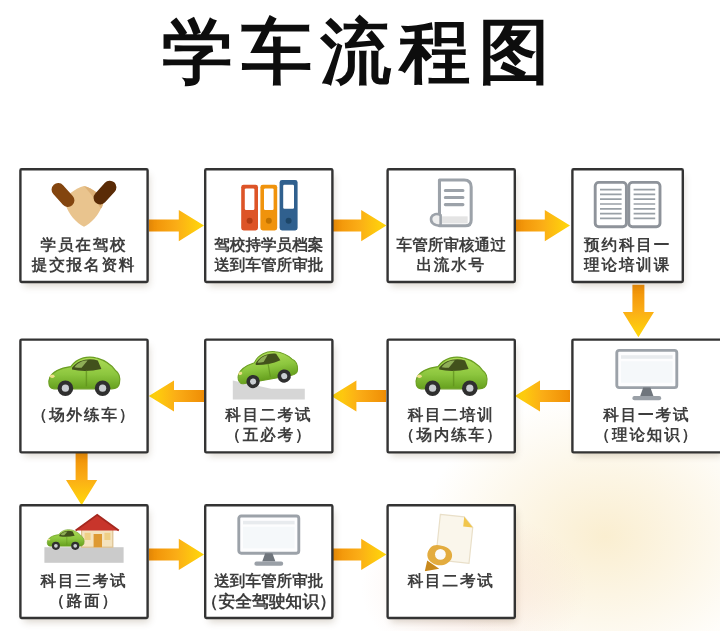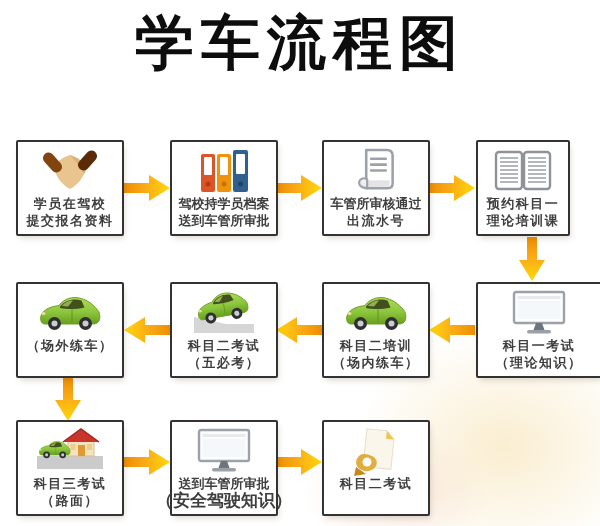--- a/index.html
+++ b/index.html
@@ -21,21 +21,21 @@
     position:absolute;width:108px;height:96px;box-sizing:border-box;z-index:2;
     background:#ffffff;border:2px solid #333333;border-radius:2px;
     box-shadow:2px 4px 6px -2px rgba(90,70,30,0.22);
     display:flex;flex-direction:column;align-items:center;padding-top:5px;
   }
   .icon{height:47px;display:flex;align-items:center;justify-content:center;}
   .label{margin-top:2px;text-align:center;font-size:13px;font-weight:700;
     color:#3e3e3e;line-height:16.5px;letter-spacing:1.5px;}
   .label span{display:block;white-space:nowrap;}
   .label span.tight{letter-spacing:0;}
-  .label span.vtight{letter-spacing:0;font-size:17px;}
+  .label span.vtight{letter-spacing:0;font-size:14px;}
   .arrow{position:absolute;z-index:1;}
   #defs{position:absolute;width:0;height:0;}
 </style>
 </head>
 <body>
 
 <div id="stage">
 
   <svg id="defs" aria-hidden="true">
     <defs>

